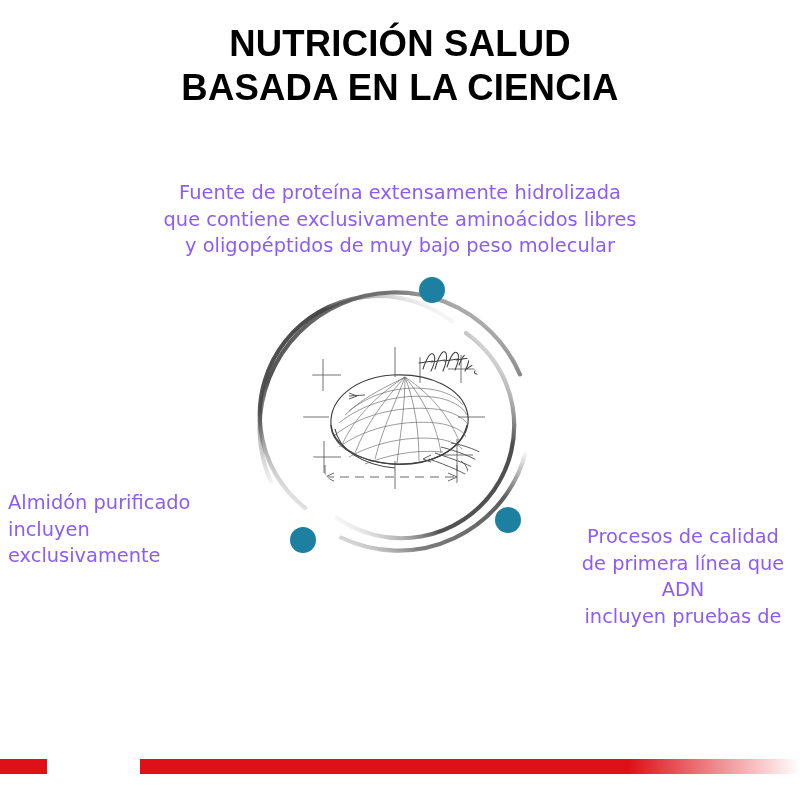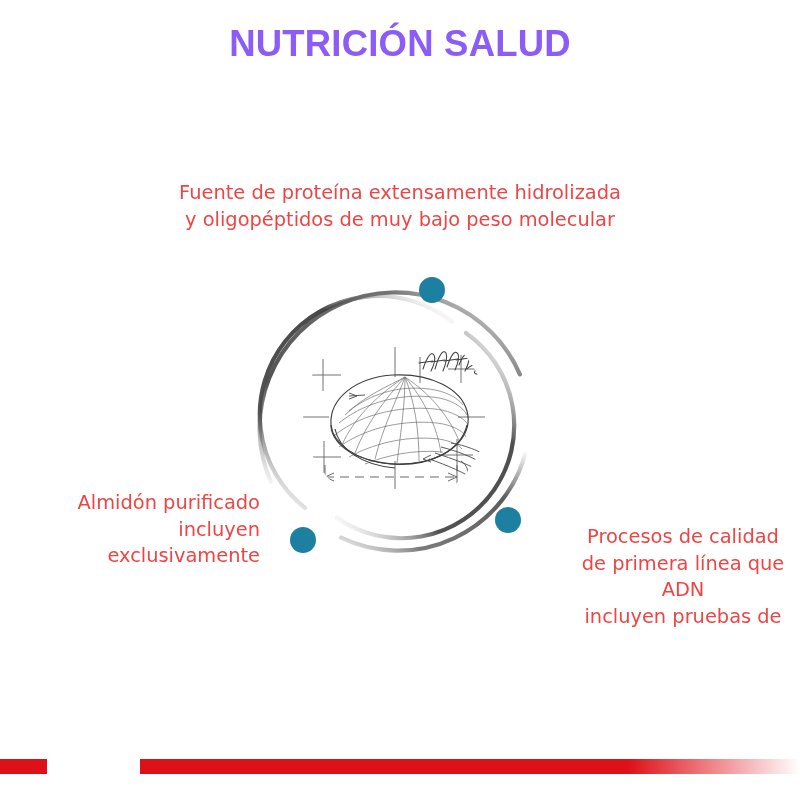--- a/index.html
+++ b/index.html
@@ -23,52 +23,52 @@
     background: #ffffff;
   }
 
   
   .headline {
     position: absolute;
     left: 0;
     top: 22px;
     width: 800px;
     text-align: center;
-    color: #8b5cf6;
+    color: #000000;
     font-weight: bold;
     font-size: 36.5px;
     line-height: 44px;
     letter-spacing: 0.2px;
     font-family: "Liberation Sans", "DejaVu Sans", sans-serif;
   }
   .headline .hl-line {
     display: block;
     white-space: nowrap;
   }
 
   
   .body-text {
     position: absolute;
-    color: #ef4444;
+    color: #8b5cf6;
     font-size: 19.4px;
     line-height: 26.5px;
     font-family: "DejaVu Sans", "Liberation Sans", sans-serif;
     font-weight: 400;
   }
   .callout-top {
     left: 100px;
     top: 180px;
     width: 600px;
     text-align: center;
   }
   .callout-left {
     left: 8px;
     top: 490px;
     width: 252px;
-    text-align: right;
+    text-align: left;
   }
   .callout-right {
     left: 534px;
     top: 524px;
     width: 240px;
     text-align: center;
     margin-left: 29px;
   }
   .body-text .tl {
     display: block;
@@ -111,24 +111,26 @@
     background: linear-gradient(to right, #de1018 0%, #de1018 74%, rgba(222,16,24,0) 100%);
   }
 </style>
 </head>
 <body>
 
 <div id="page">
 
   <div class="headline">
     <span class="hl-line">NUTRICIÓN SALUD</span>
+    <span class="hl-line">BASADA EN LA CIENCIA</span>
   </div>
 
   <div class="body-text callout-top">
     <span class="tl">Fuente de proteína extensamente hidrolizada</span>
+    <span class="tl">que contiene exclusivamente aminoácidos libres</span>
     <span class="tl">y oligopéptidos de muy bajo peso molecular</span>
   </div>
 
   <div class="body-text callout-left">
     <span class="tl">Almidón purificado</span>
     <span class="tl">incluyen</span>
     <span class="tl">exclusivamente</span>
   </div>
 
   <div class="body-text callout-right">

